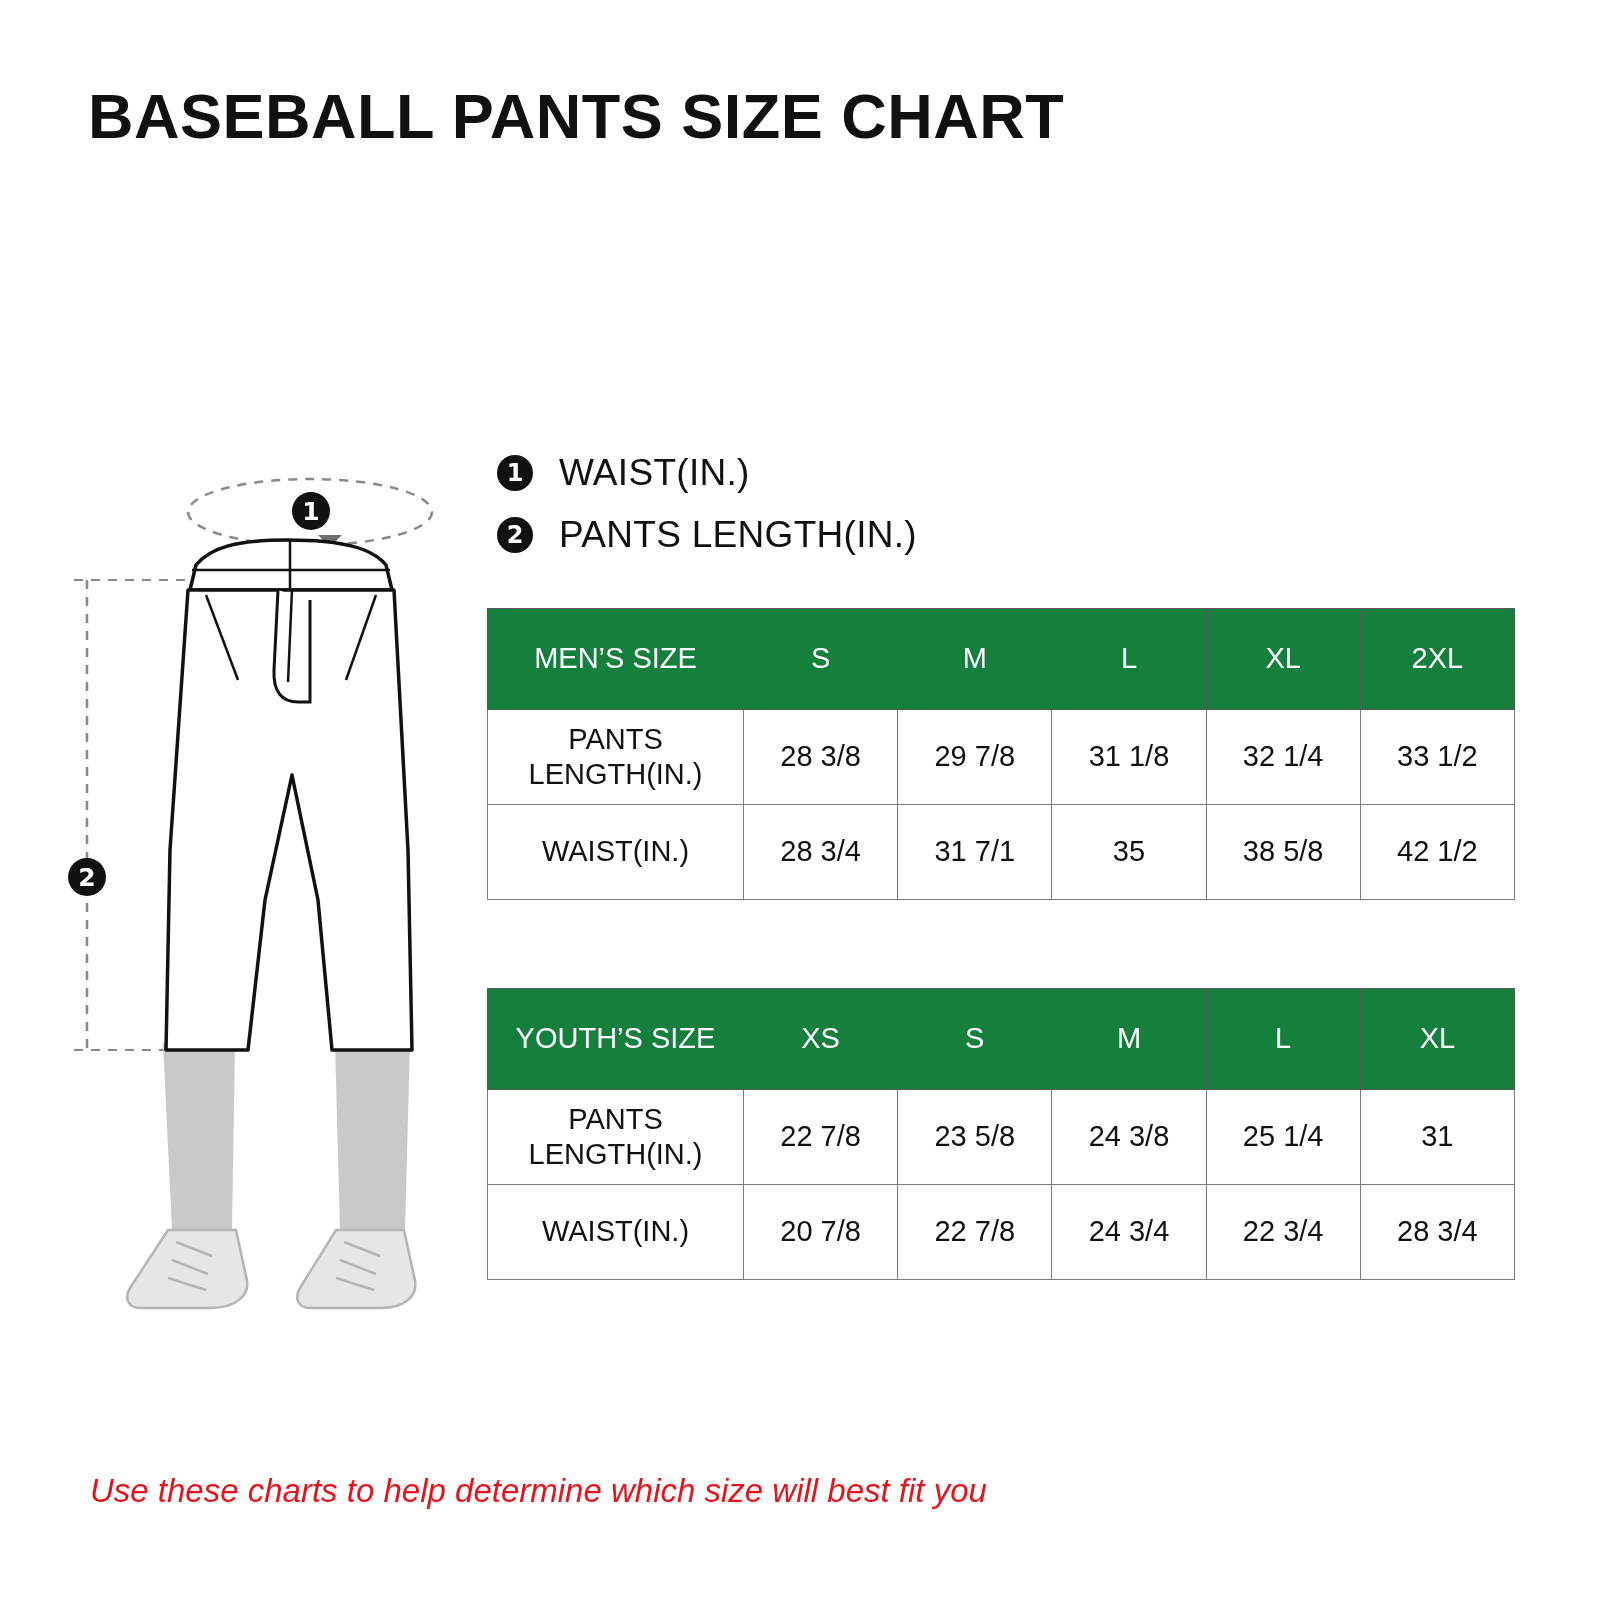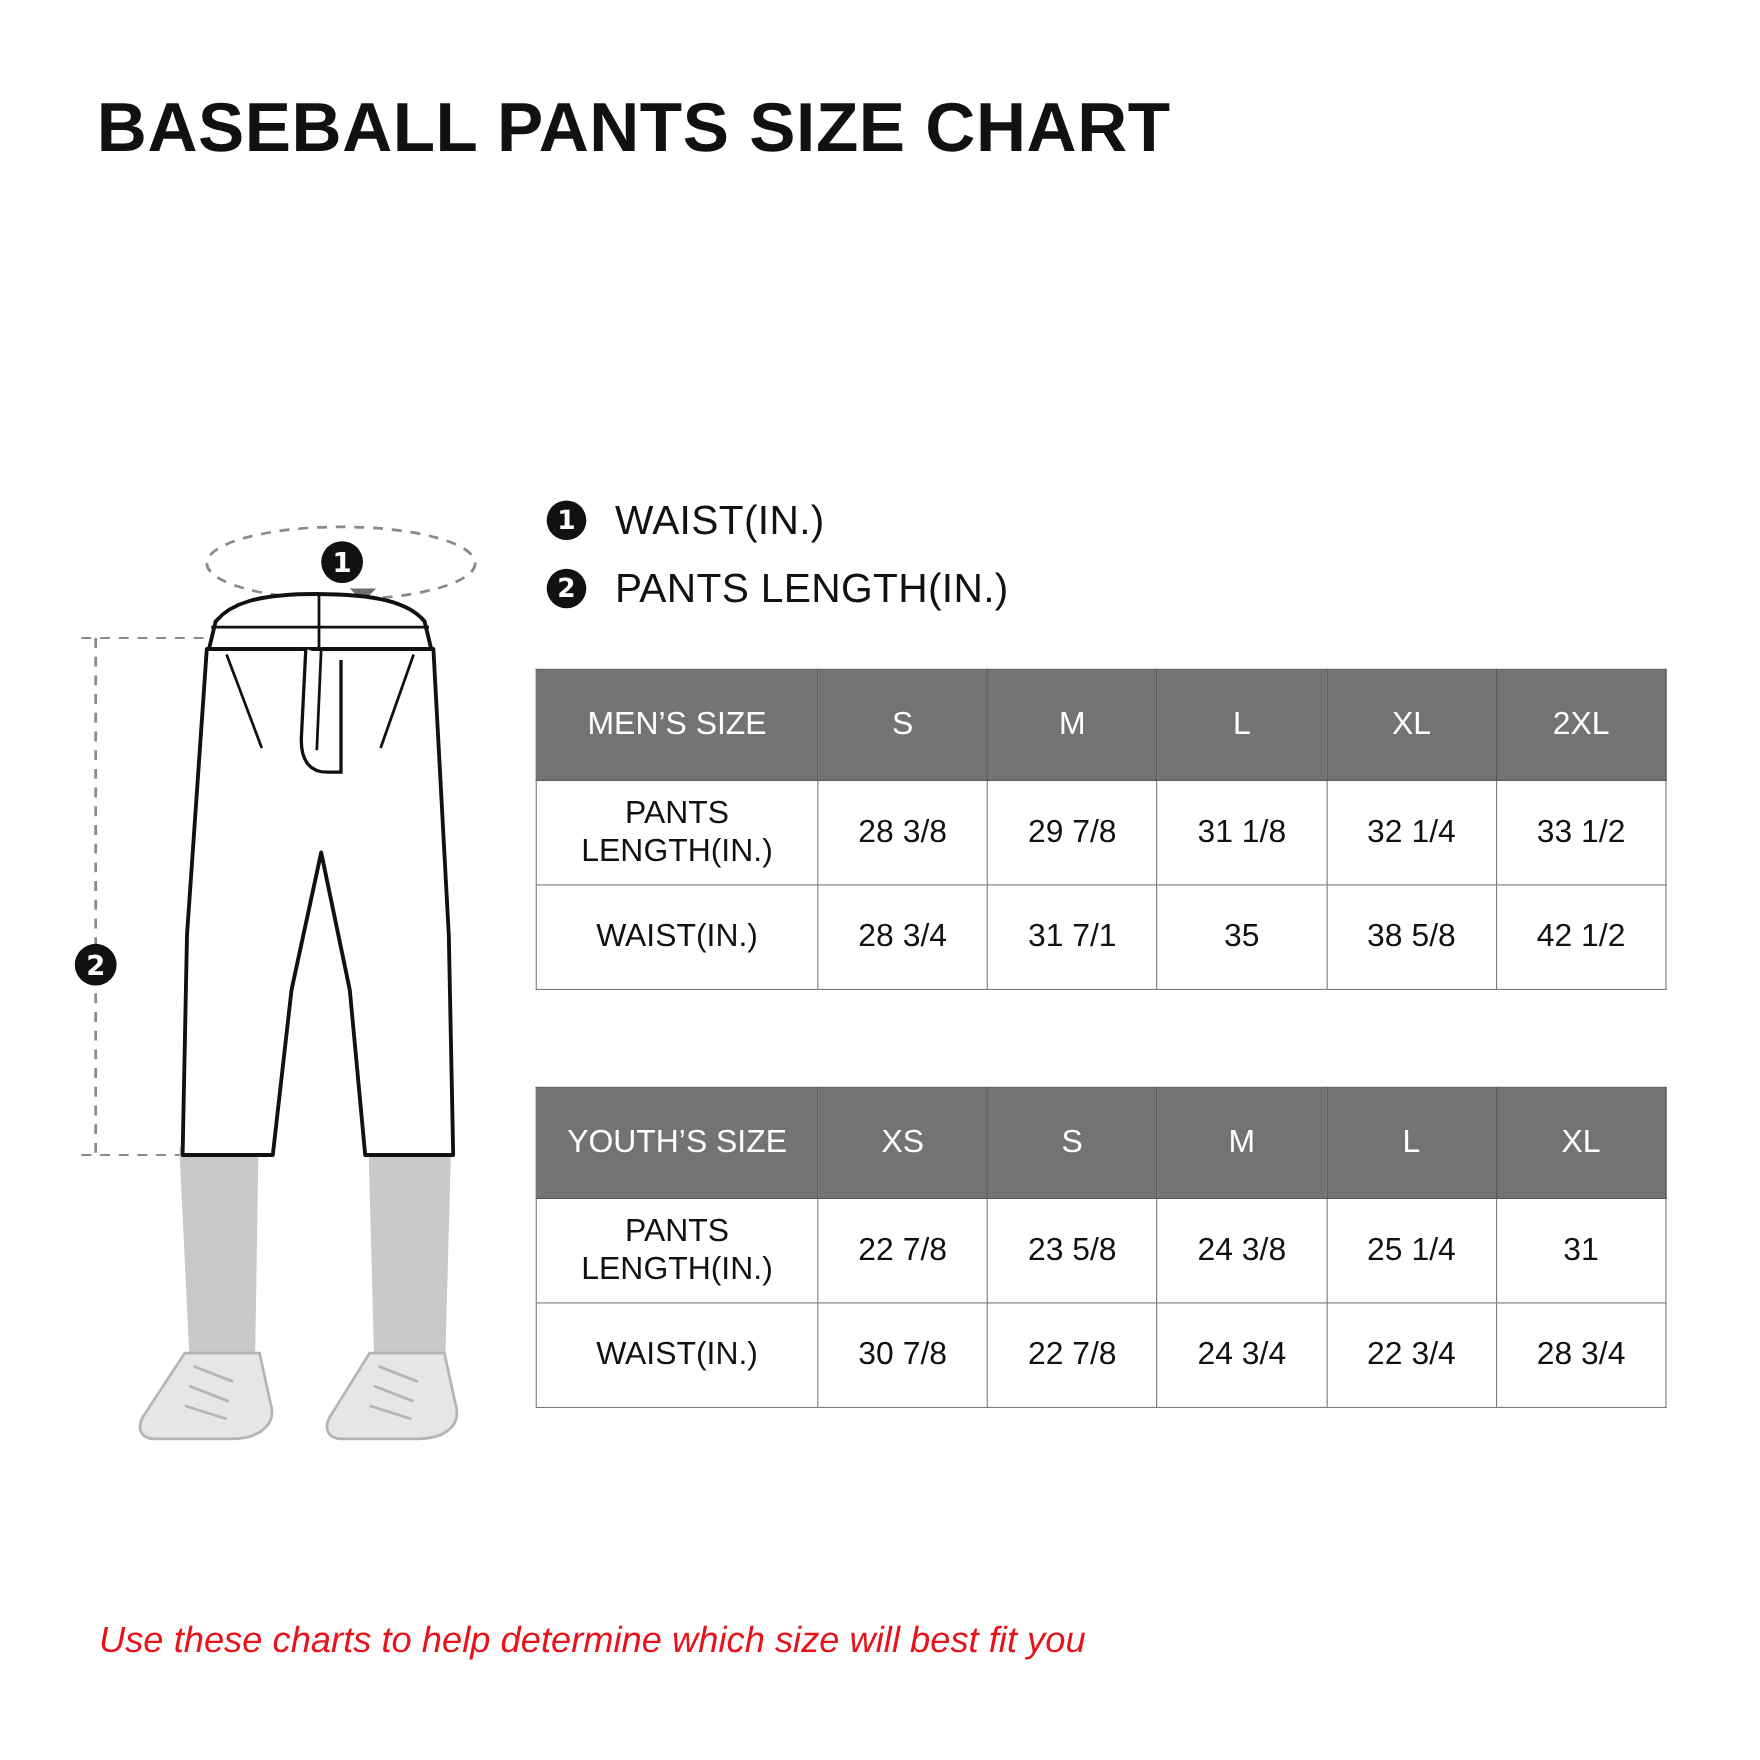--- a/index.html
+++ b/index.html
@@ -118,21 +118,21 @@
   table {
     border-collapse: collapse;
     table-layout: fixed;
     position: absolute;
     font-size: 29px;
   }
   table.men   { left: 487px; top: 608px;  width: 1028px; }
   table.youth { left: 487px; top: 988px;  width: 1028px; }
 
   thead th {
-    background: #737373;
+    background: #15803d;
     color: #ffffff;
     font-weight: normal;
     font-size: 29px;
     height: 98px;
     border: 1px solid #595959;
     line-height: 1.22;
     text-align: center;
     vertical-align: middle;
   }
   tbody td {
@@ -272,21 +272,21 @@
       <tr>
         <td>PANTS LENGTH(IN.)</td>
         <td>22 7/8</td>
         <td>23 5/8</td>
         <td>24 3/8</td>
         <td>25 1/4</td>
         <td>31</td>
       </tr>
       <tr>
         <td>WAIST(IN.)</td>
-        <td>30 7/8</td>
+        <td>20 7/8</td>
         <td>22 7/8</td>
         <td>24 3/4</td>
         <td>22 3/4</td>
         <td>28 3/4</td>
       </tr>
     </tbody>
   </table>
 
   <div class="note-bottom">Use these charts to help determine which size will best fit you</div>
 

